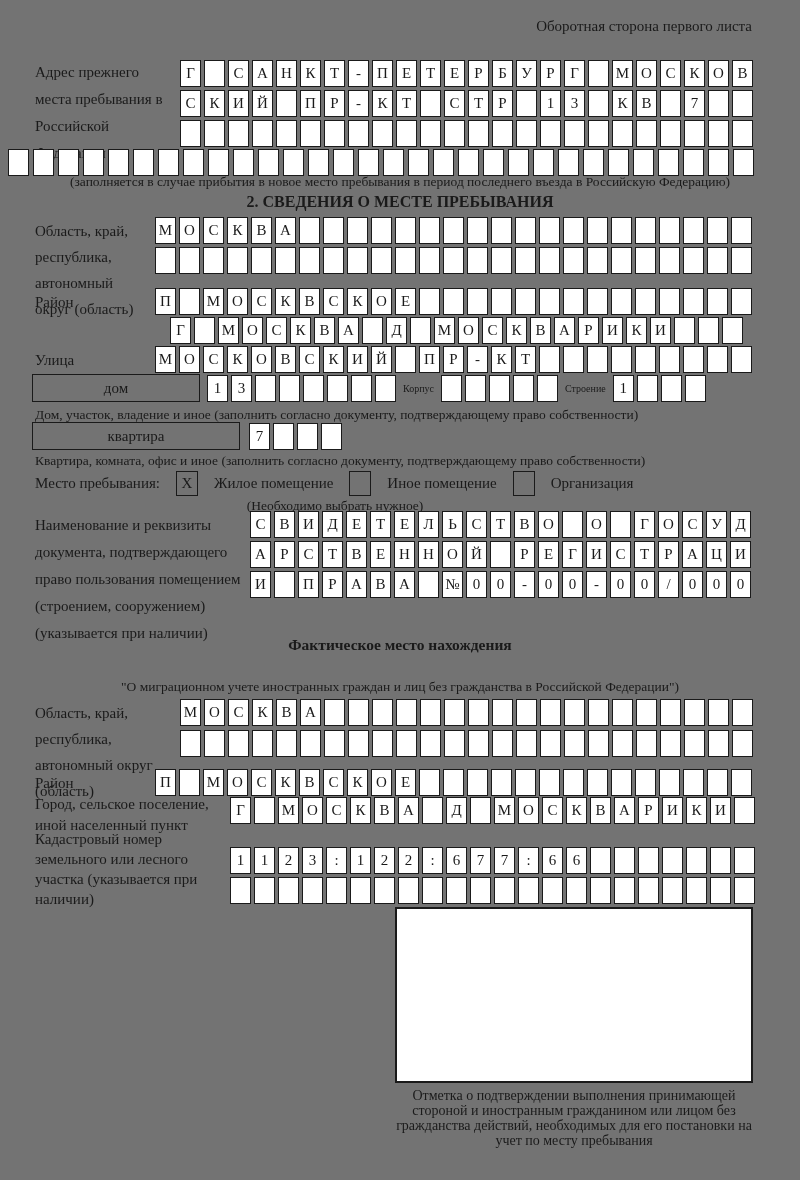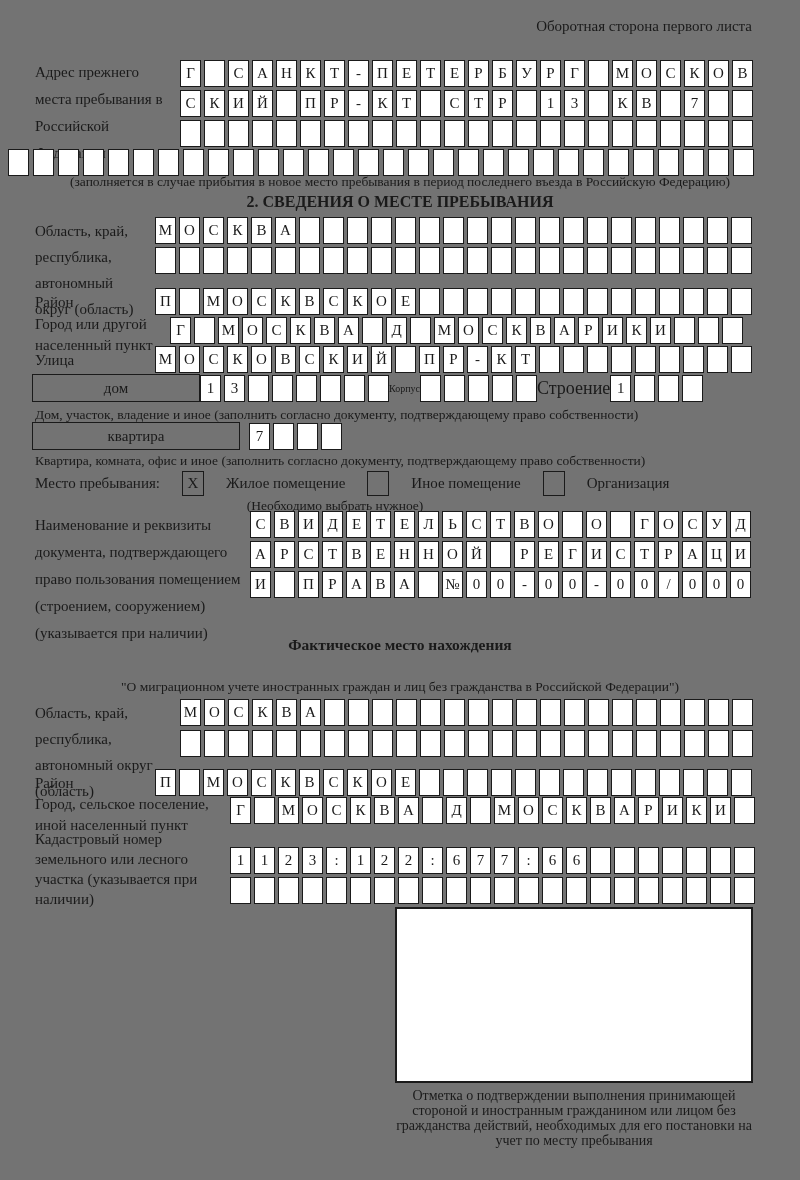--- a/index.html
+++ b/index.html
@@ -231,21 +231,20 @@
       <span class="cell"></span>
       <span class="cell"></span>
       <span class="cell"></span>
       <span class="cell"></span>
       <span class="cell"></span>
       <span class="cell"></span>
       <span class="cell"></span>
       <span class="cell"></span>
     </div>
 
-  <div class="abs lbl small-gap" style="left:35px;top:314px;width:135px;">Город или другой населенный пункт</div>
   <div class="cells" style="left:170px;top:317px;">
       <span class="cell">Г</span>
       <span class="cell"></span>
       <span class="cell">М</span>
       <span class="cell">О</span>
       <span class="cell">С</span>
       <span class="cell">К</span>
       <span class="cell">В</span>
       <span class="cell">А</span>
       <span class="cell"></span>
@@ -288,62 +287,62 @@
       <span class="cell"></span>
       <span class="cell"></span>
       <span class="cell"></span>
       <span class="cell"></span>
       <span class="cell"></span>
       <span class="cell"></span>
       <span class="cell"></span>
       <span class="cell"></span>
     </div>
 
-  <div class="inline-row" style="left:32px;top:374px;">
+  <div class="inline-row" style="left:32px;top:374px;gap:7px;">
     <div class="widebox" style="width:168px;">дом</div>
     <div class="cells" style="position:static;">
         <span class="cell">1</span>
         <span class="cell">3</span>
         <span class="cell"></span>
         <span class="cell"></span>
         <span class="cell"></span>
         <span class="cell"></span>
         <span class="cell"></span>
         <span class="cell"></span>
       </div>
     <span style="font-size:10px;">Корпус</span>
     <div class="cells" style="position:static;">
         <span class="cell"></span>
         <span class="cell"></span>
         <span class="cell"></span>
         <span class="cell"></span>
         <span class="cell"></span>
       </div>
-    <span style="font-size:18px;">Строение</span>
+    <span style="font-size:10px;">Строение</span>
     <div class="cells" style="position:static;">
         <span class="cell">1</span>
         <span class="cell"></span>
         <span class="cell"></span>
         <span class="cell"></span>
       </div>
   </div>
   <div class="abs note" style="left:35px;top:407px;">Дом, участок, владение и иное (заполнить согласно документу, подтверждающему право собственности)</div>
 
   <div class="inline-row" style="left:32px;top:422px;gap:9px;">
     <div class="widebox" style="width:208px;">квартира</div>
     <div class="cells" style="position:static;">
         <span class="cell">7</span>
         <span class="cell"></span>
         <span class="cell"></span>
         <span class="cell"></span>
       </div>
   </div>
   <div class="abs note" style="left:35px;top:453px;">Квартира, комната, офис и иное (заполнить согласно документу, подтверждающему право собственности)</div>
 
-  <div class="inline-row" style="left:35px;top:471px;gap:22px;font-size:15px;">
+  <div class="inline-row" style="left:35px;top:471px;gap:16px;font-size:15px;">
     <span>Место пребывания:</span>
     <span class="checkbox">X</span>
     <span>Жилое помещение</span>
     <span class="checkbox"></span>
     <span>Иное помещение</span>
     <span class="checkbox"></span>
     <span>Организация</span>
   </div>
   <div class="abs note center" style="left:35px;top:498px;width:600px;">(Необходимо выбрать нужное)</div>
 

